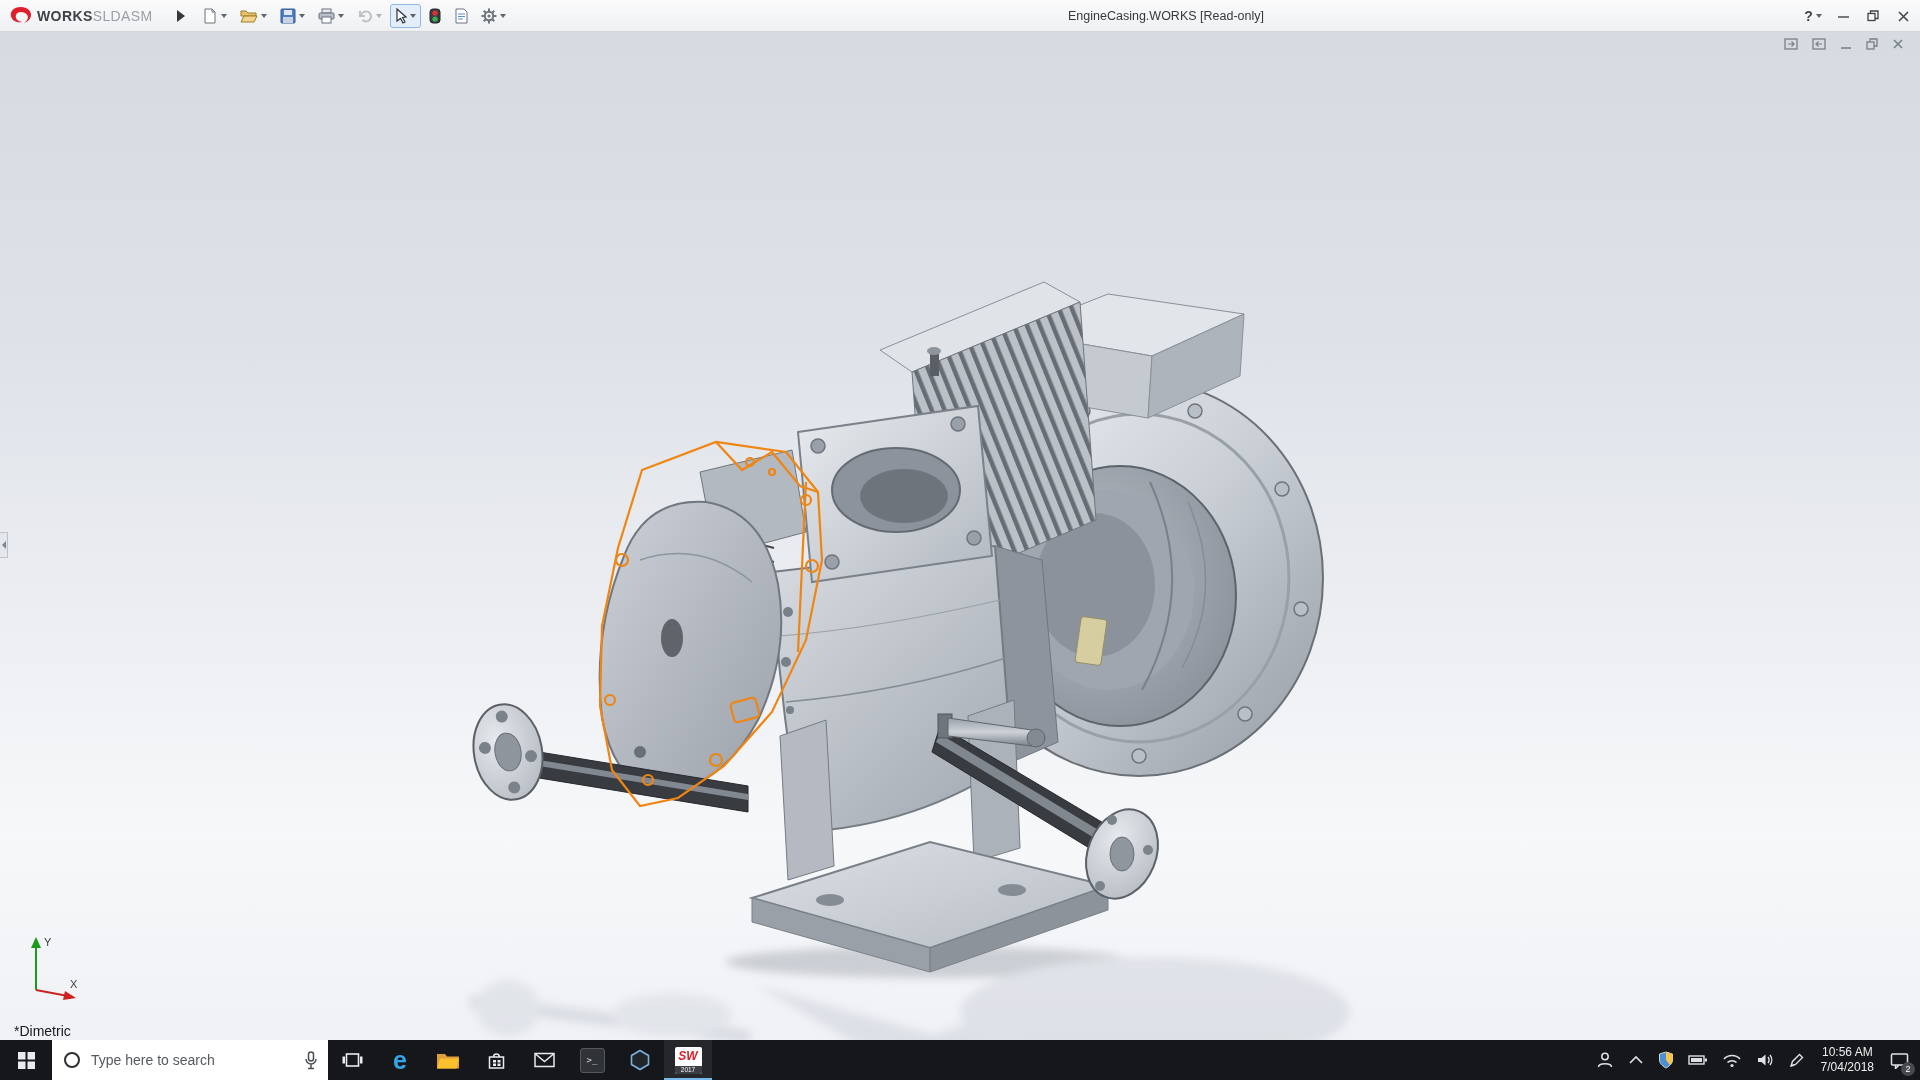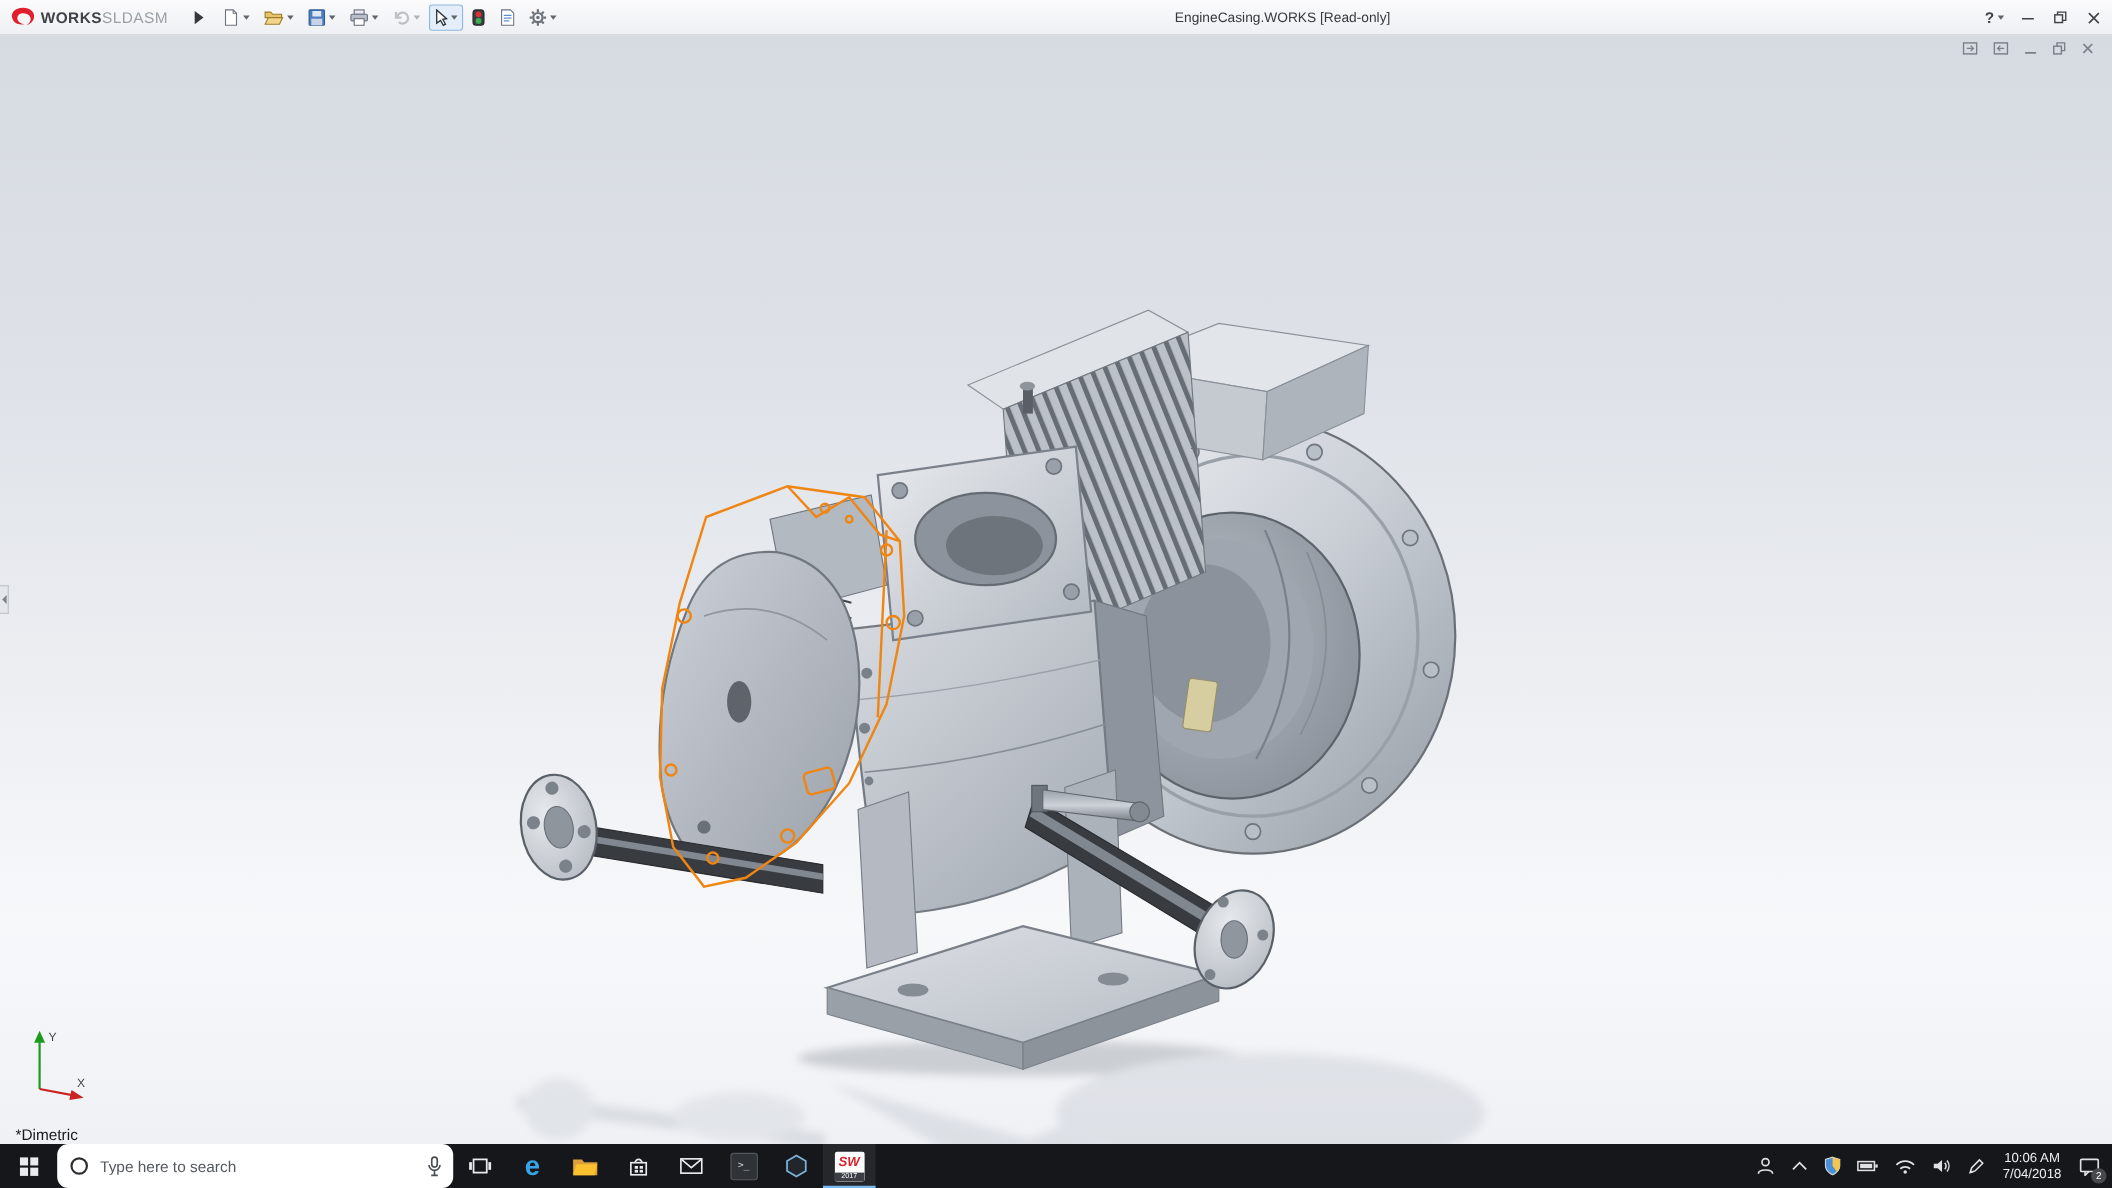--- a/index.html
+++ b/index.html
@@ -41,21 +41,21 @@
   .triad { position:absolute; left:20px; bottom:36px; }
   .panel-handle { position:absolute; left:0; top:500px; width:8px; height:26px; background:#e4e8ec;
     border:1px solid #bdc2c8; border-left:none; display:flex; align-items:center; justify-content:center; }
   .panel-handle .tri { width:0; height:0; border-top:4px solid transparent; border-bottom:4px solid transparent;
     border-right:4px solid #7d838a; }
 
   
   .taskbar { position:absolute; bottom:0; left:0; right:0; height:40px; background:#15171b;
     display:flex; align-items:stretch; z-index:40; }
   .start { width:52px; display:flex; align-items:center; justify-content:center; }
-  .search { width:360px; background:#ffffff; display:flex; align-items:center; gap:9px; padding:0 10px;border-radius:10px; }
+  .search { width:276px; background:#ffffff; display:flex; align-items:center; gap:9px; padding:0 10px; }
   .search-input { border:none; outline:none; flex:1; font-size:14px; color:#333;
     background:transparent; font-family:"Liberation Sans", sans-serif; }
   .search-input::placeholder { color:#55595e; opacity:1; }
   .task-icons { display:flex; }
   .ticon { width:48px; display:flex; align-items:center; justify-content:center; position:relative; }
   .ticon.active { background:rgba(255,255,255,.07); box-shadow:inset 0 -2px 0 #76b9ed; }
   .edge-glyph { font-size:25px; font-weight:bold; color:#35a5e5; line-height:25px; }
   .cmd-box { width:25px; height:25px; background:#2f3237; border:1px solid #54585e; border-radius:3px;
     color:#d7dadd; font-family:"DejaVu Sans Mono", monospace; font-size:9px;
     display:flex; align-items:center; justify-content:center; }
@@ -519,21 +519,21 @@
             <path d="M12 5 a5 5 0 0 1 0 6 M14 3 a8 8 0 0 1 0 10" fill="none" stroke="#dfe2e5" stroke-width="1.4"></path>
           </svg>
       </div>
       <div class="titem">
         <svg width="17" height="17">
             <path d="M3 14 L4.5 9.5 L11.5 2.5 L14.5 5.5 L7.5 12.5 Z" fill="none" stroke="#dfe2e5" stroke-width="1.4"></path>
             <path d="M3 14 L6 13" stroke="#dfe2e5" stroke-width="1.4"></path>
           </svg>
       </div>
       <div class="clock">
-        <div>10:06 AM</div>
+        <div>10:56 AM</div>
         <div>7/04/2018</div>
       </div>
       <div class="titem">
         <svg width="19" height="18">
             <rect x="1.5" y="3" width="16" height="11" rx="1" fill="none" stroke="#dfe2e5" stroke-width="1.5"></rect>
             <path d="M5.5 14 v3.5 L9 14" fill="none" stroke="#dfe2e5" stroke-width="1.5"></path>
           </svg>
         <span class="badge">2</span>
       </div>
     </div>

